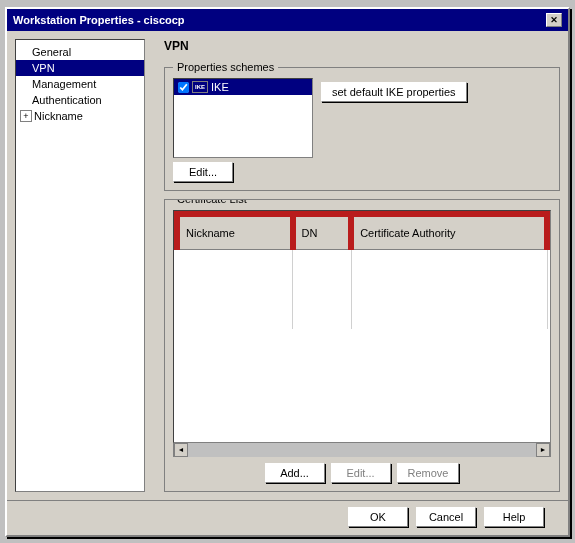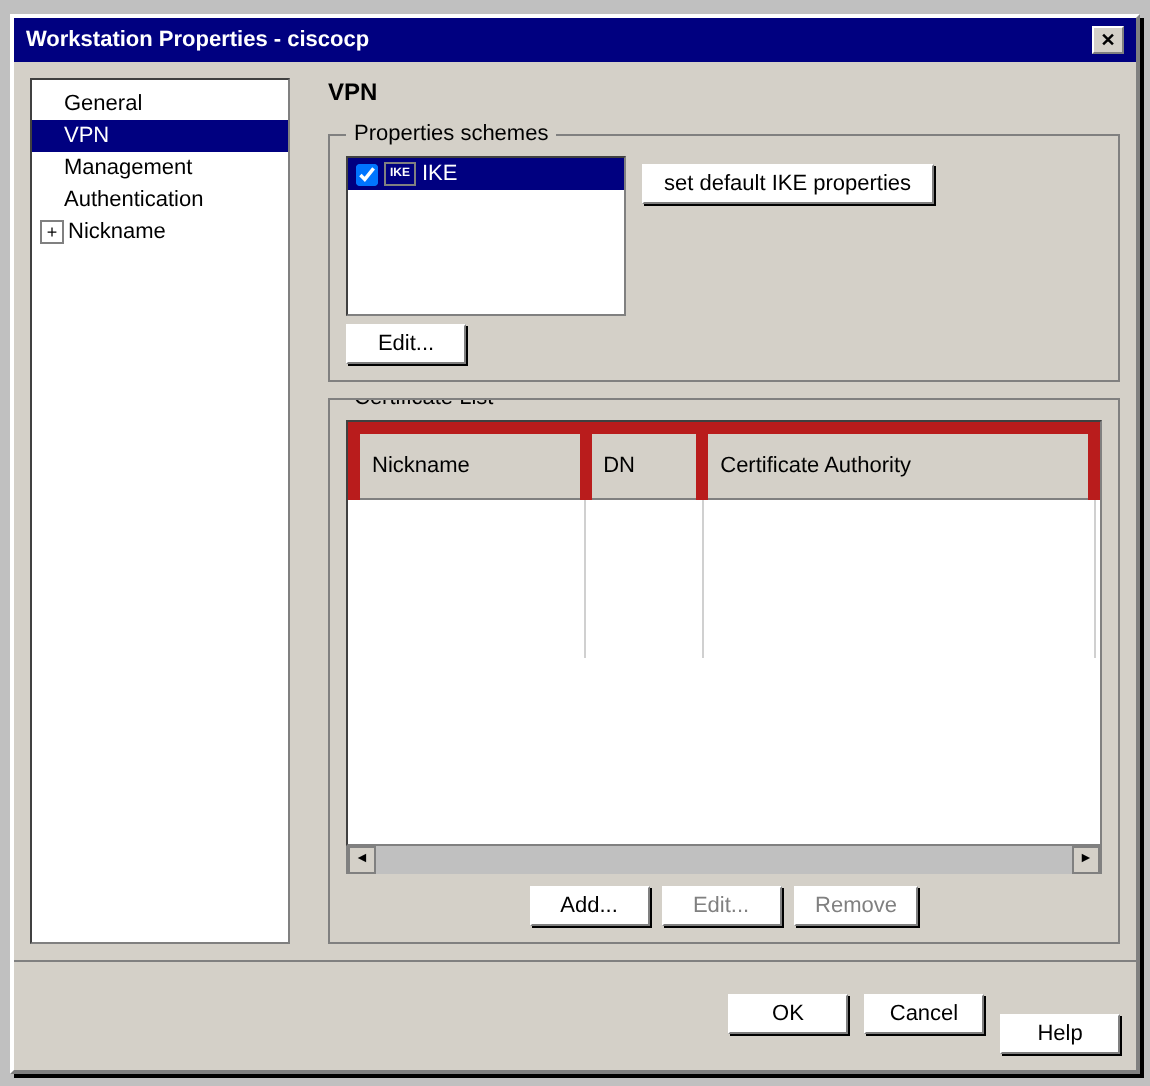--- a/index.html
+++ b/index.html
@@ -251,21 +251,21 @@
       display: flex;
       gap: 6px;
       margin-top: 6px;
       justify-content: center;
     }
     .bottom-buttons {
       display: flex;
       justify-content: flex-end;
       align-items: center;
       gap: 8px;
-      padding: 6px 8px 8px 8px;
+      padding: 6px 24px 8px 8px;
       border-top: 1px solid #808080;
       flex-shrink: 0;
     }
   </style>
 </head>
 <body>
 
 <div class="window">
 
   <div class="title-bar">
@@ -361,15 +361,15 @@
           <button class="btn disabled" disabled="">Edit...</button>
           <button class="btn disabled" disabled="">Remove</button>
         </div>
       </div>
     </div>
   </div>
 
   <div class="bottom-buttons">
     <button class="btn" style="min-width:60px;">OK</button>
     <button class="btn" style="min-width:60px;">Cancel</button>
-    <button class="btn" style="min-width:60px;margin-top:20px;">Help</button>
+    <button class="btn" style="min-width:60px;">Help</button>
   </div>
 </div>
 
 </body></html>

